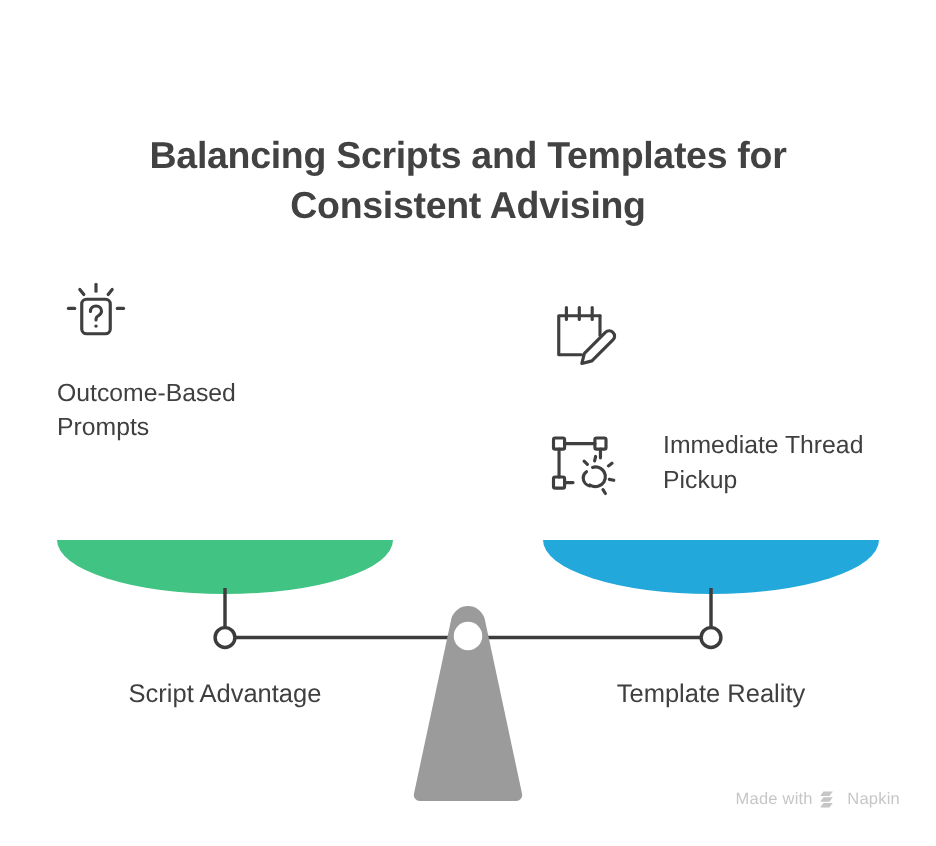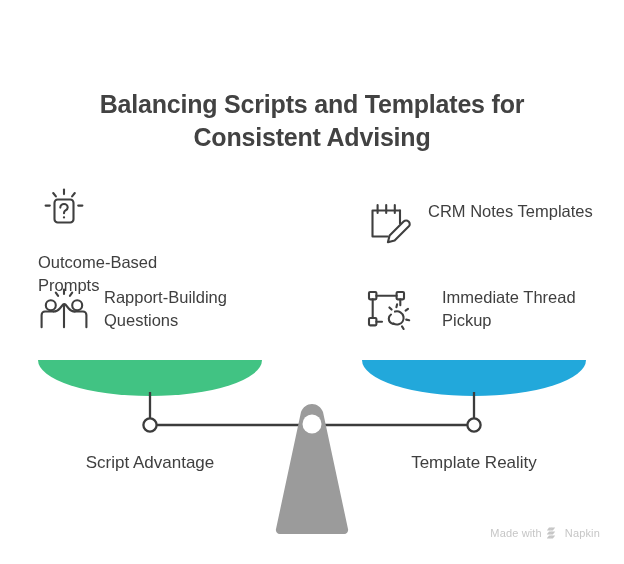--- a/index.html
+++ b/index.html
@@ -123,49 +123,32 @@
         <path d="M26 8.5v4.6"></path>
         <path d="M15.2 12.0l2.7 3.4"></path>
         <path d="M36.8 12.0l-2.7 3.4"></path>
         <path d="M7.6 24.6h4.2"></path>
         <path d="M44.4 24.6h-4.2"></path>
       </svg>
     </span>
     <span class="label">Outcome-Based Prompts</span>
   </div>
 
-  <div class="feature" id="feat-1">
-    <span class="icon-box">
-      <svg viewBox="0 0 52 52" fill="none" stroke="#3f3f3f" stroke-width="2.1" stroke-linecap="round" stroke-linejoin="round">
-        <circle cx="12.8" cy="22.2" r="5.0"></circle>
-        <circle cx="39.2" cy="22.2" r="5.0"></circle>
-        <path d="M3.6 44.2V31.9c0-1.9 1.5-3.4 3.4-3.4h8.6"></path>
-        <path d="M48.4 44.2V31.9c0-1.9-1.5-3.4-3.4-3.4h-8.6"></path>
-        <path d="M15.6 28.5c2.6 0 4.6-1.1 6.2-3.0l3.3-4.0c0.6-0.7 1.7-0.7 2.3 0l3.3 4.0c1.6 1.9 3.6 3.0 6.2 3.0"></path>
-        <path d="M26 44.2V22.6"></path>
-        <path d="M26 6.6v4.3"></path>
-        <path d="M17.8 9.6l2.3 3.2"></path>
-        <path d="M34.2 9.6l-2.3 3.2"></path>
-      </svg>
-    </span>
-    <span class="label">Rapport-Building Questions</span>
-  </div>
 
   <div class="feature" id="feat-2">
     <span class="icon-box">
       <svg viewBox="0 0 52 52" fill="none" stroke="#3f3f3f" stroke-width="2.1" stroke-linecap="round" stroke-linejoin="round">
         <path d="M38.0 13.5v13.0"></path>
         <path d="M38.0 13.5H10.5v26.0h15.2"></path>
         <path d="M15.6 8.0v8.0"></path>
         <path d="M24.2 8.0v8.0"></path>
         <path d="M32.8 8.0v8.0"></path>
         <path d="M41.6 24.6c1.5-1.5 3.6-1.5 5.0 0 1.5 1.5 1.5 3.6 0 5.0L32.6 43.6l-6.7 1.7 1.7-6.7z"></path>
       </svg>
     </span>
-    <span class="label">CRM Notes Templates</span>
   </div>
 
   <div class="feature" id="feat-3">
     <span class="icon-box">
       <svg viewBox="0 0 52 52" fill="none" stroke="#3f3f3f" stroke-width="2.1" stroke-linecap="round" stroke-linejoin="round">
         <rect x="7.0" y="9.0" width="7.4" height="7.4" rx="1.1"></rect>
         <rect x="34.6" y="9.0" width="7.4" height="7.4" rx="1.1"></rect>
         <rect x="7.0" y="35.0" width="7.4" height="7.4" rx="1.1"></rect>
         <path d="M14.4 12.7h20.2"></path>
         <path d="M10.7 16.4v18.6"></path>

